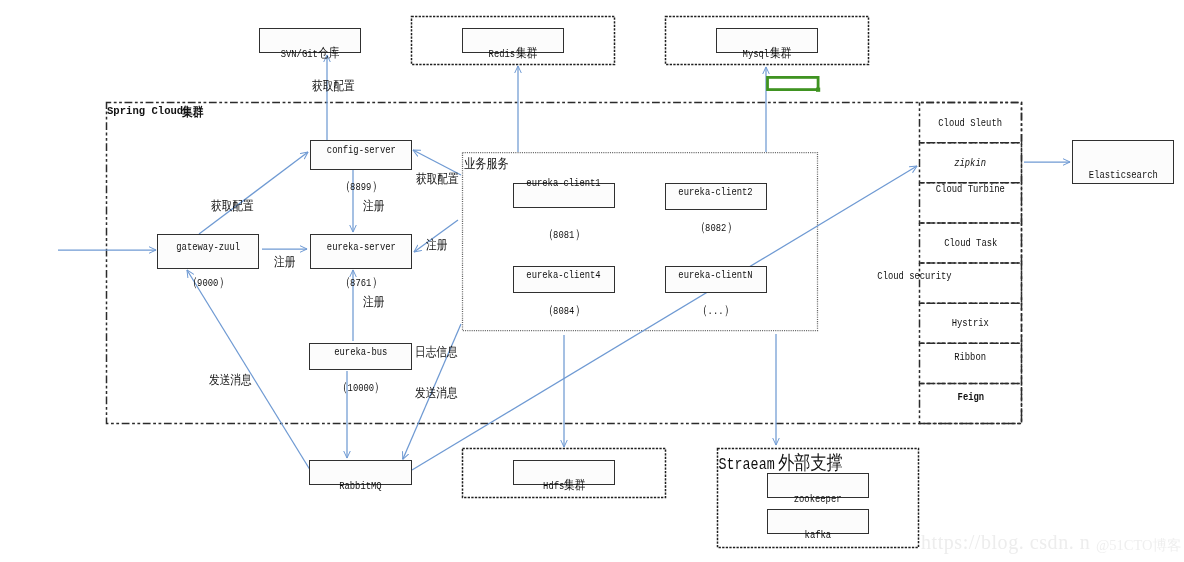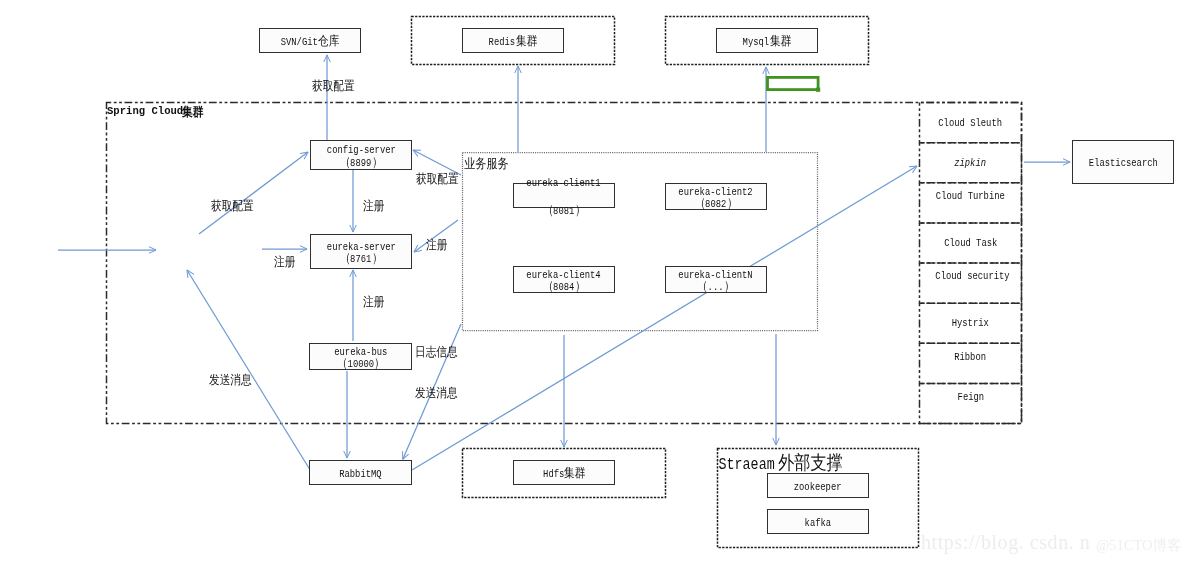--- a/index.html
+++ b/index.html
@@ -5,21 +5,21 @@
 <style>
   html,body{margin:0;padding:0;background:#ffffff;}
   body{width:1184px;height:562px;overflow:hidden;
        font-family:"Liberation Mono",monospace;
        -webkit-font-smoothing:none;}
   #canvas{position:relative;width:1184px;height:562px;background:#fff;}
   svg.layer{position:absolute;left:0;top:0;width:1184px;height:562px;pointer-events:none;}
   .node{position:absolute;box-sizing:border-box;border:1.4px solid #303030;background:#fcfcfc;
         display:flex;flex-direction:column;align-items:center;justify-content:center;
         font-size:10.6px;line-height:11.5px;color:#111;white-space:nowrap;padding-top:4px;}
-  .node > span{display:block;}
+  .node > span{display:block;margin-top:24px;}
   .lat{display:inline-block;transform:scaleX(0.835);transform-origin:center center;}
   .cjk{display:inline-block;font-size:1.2em;transform:scaleX(0.84);transform-origin:center center;}
   .grp-label{position:absolute;font-size:13px;color:#111;white-space:nowrap;}
   .cjklabel{transform:scaleX(0.84);transform-origin:left center;}
   .stack-cell{position:absolute;box-sizing:border-box;display:flex;align-items:center;
      justify-content:center;font-size:10.6px;color:#111;}
   .stack-cell > span{display:block;}
   .wm{position:absolute;white-space:nowrap;}
 </style>
 </head>
@@ -83,20 +83,24 @@
 
   <div class="node" style="left:716px;top:28px;width:102px;height:25px;">
     <span class="mix"><span class="lat" style="margin-left: -2.64px; margin-right: -2.64px;">Mysql</span><span class="cjk" style="margin-left: -2px; margin-right: -2px;">集群</span></span>
   </div>
 
   <div class="node" style="left:310px;top:140px;width:102px;height:30px;">
     <span class="mix"><span class="lat" style="margin-left: -6.8475px; margin-right: -6.8475px;">config-server</span></span>
     <span class="sub mix"><span class="cjk" style="margin-left: -1.04px; margin-right: -1.04px;">（</span><span class="lat" style="margin-left: -2.0625px; margin-right: -2.0625px;">8899</span><span class="cjk" style="margin-left: -1.04px; margin-right: -1.04px;">）</span></span>
   </div>
 
+  <div class="node" style="left:157px;top:234px;width:102px;height:35px;">
+    <span class="mix"><span class="lat" style="margin-left: -6.27px; margin-right: -6.27px;">gateway-zuul</span></span>
+    <span class="sub mix"><span class="cjk" style="margin-left: -1.04px; margin-right: -1.04px;">（</span><span class="lat" style="margin-left: -2.0625px; margin-right: -2.0625px;">9000</span><span class="cjk" style="margin-left: -1.04px; margin-right: -1.04px;">）</span></span>
+  </div>
 
   <div class="node" style="left:310px;top:234px;width:102px;height:35px;">
     <span class="mix"><span class="lat" style="margin-left: -6.8475px; margin-right: -6.8475px;">eureka-server</span></span>
     <span class="sub mix"><span class="cjk" style="margin-left: -1.04px; margin-right: -1.04px;">（</span><span class="lat" style="margin-left: -2.0625px; margin-right: -2.0625px;">8761</span><span class="cjk" style="margin-left: -1.04px; margin-right: -1.04px;">）</span></span>
   </div>
 
   <div class="node" style="left:309px;top:343px;width:103px;height:27px;">
     <span class="mix"><span class="lat" style="margin-left: -5.28px; margin-right: -5.28px;">eureka-bus</span></span>
     <span class="sub mix"><span class="cjk" style="margin-left: -1.04px; margin-right: -1.04px;">（</span><span class="lat" style="margin-left: -2.64px; margin-right: -2.64px;">10000</span><span class="cjk" style="margin-left: -1.04px; margin-right: -1.04px;">）</span></span>
   </div>
@@ -151,36 +155,36 @@
       <rect x="919.5" y="343.25" width="102" height="40.125" fill="none" stroke="#2b2b2b" stroke-width="1.5" stroke-dasharray="7.8,2.6,2.8,2.5,2.8,2.6" stroke-dashoffset="14.3"></rect>
       <rect x="919.5" y="383.375" width="102" height="40.125" fill="none" stroke="#2b2b2b" stroke-width="1.5" stroke-dasharray="7.8,2.6,2.8,2.5,2.8,2.6" stroke-dashoffset="14.3"></rect>
     </svg>
   <div id="stack">
       <div class="stack-cell" style="left: 919.5px; top: 102.5px; width: 102px; height: 40.125px;">
         <span class="mix"><span class="lat" style="margin-left: 0px; margin-right: 0px;">Cloud Sleuth</span></span>
       </div>
       <div class="stack-cell" style="left: 919.5px; top: 142.625px; width: 102px; height: 40.125px; font-style: italic;">
         <span class="mix"><span class="lat" style="margin-left: 0px; margin-right: 0px;">zipkin</span></span>
       </div>
-      <div class="stack-cell" style="left: 919.5px; top: 182px; width: 102px; height: 28px; font-family: Liberation Mono, monospace;">
+      <div class="stack-cell" style="left: 919.5px; top: 175px; width: 102px; height: 28px; font-family: Liberation Mono, monospace;">
         <span class="mix"><span class="lat" style="margin-left: 0px; margin-right: 0px;">Cloud Turbine</span></span>
       </div>
       <div class="stack-cell" style="left: 919.5px; top: 222.875px; width: 102px; height: 40.125px;">
         <span class="mix"><span class="lat" style="margin-left: 0px; margin-right: 0px;">Cloud Task</span></span>
       </div>
-      <div class="stack-cell" style="left: 922px; top: 263px; width: 102px; height: 26px;">
+      <div class="stack-cell" style="left: 864px; top: 263px; width: 102px; height: 26px;">
         <span class="mix"><span class="lat" style="margin-left: 0px; margin-right: 0px;">Cloud security</span></span>
       </div>
       <div class="stack-cell" style="left: 919.5px; top: 303.125px; width: 102px; height: 40.125px;">
         <span class="mix"><span class="lat" style="margin-left: 0px; margin-right: 0px;">Hystrix</span></span>
       </div>
       <div class="stack-cell" style="left: 919.5px; top: 337px; width: 102px; height: 40.125px;">
         <span class="mix"><span class="lat" style="margin-left: 0px; margin-right: 0px;">Ribbon</span></span>
       </div>
-      <div class="stack-cell" style="left: 919.5px; top: 383.375px; width: 102px; height: 27px;">
+      <div class="stack-cell" style="left: 919.5px; top: 383.375px; width: 102px; height: 27px; font-weight: bold;">
         <span class="mix"><span class="lat" style="margin-left: 0px; margin-right: 0px;">Feign</span></span>
       </div>
     </div>
 
   <div class="grp-label cjklabel" style="left:312px;top:77.5px;font-size:12.7px;">获取配置</div>
   <div class="grp-label cjklabel" style="left:211px;top:197.5px;font-size:12.7px;">获取配置</div>
   <div class="grp-label cjklabel" style="left:416px;top:171px;font-size:12.7px;">获取配置</div>
   <div class="grp-label cjklabel" style="left:363px;top:197.5px;font-size:12.7px;">注册</div>
   <div class="grp-label cjklabel" style="left:274px;top:253.5px;font-size:12.7px;">注册</div>
   <div class="grp-label cjklabel" style="left:426px;top:237px;font-size:12.7px;">注册</div>

